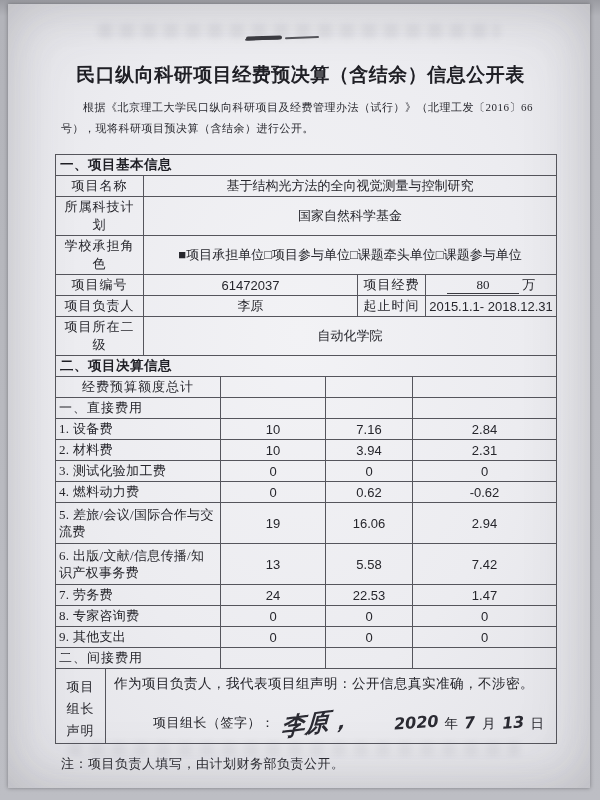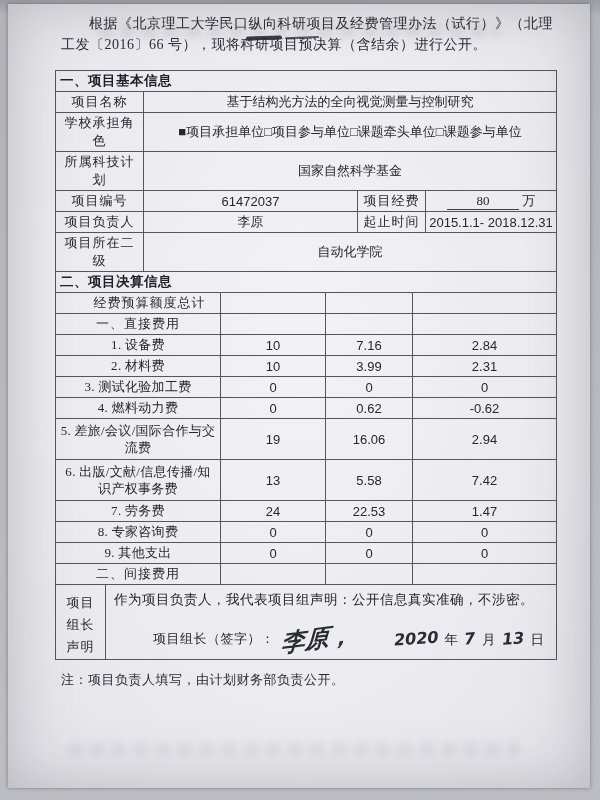--- a/index.html
+++ b/index.html
@@ -41,21 +41,21 @@
   }
   
   .content { position:absolute; left:0; top:0; width:100%; padding:0 0 0 47px; }
   .doc-title {
     margin-top:58px; margin-right:44px;
     font-size:19px; font-weight:bold; text-align:center; letter-spacing:.5px;
     color:#202026;
   }
   .doc-intro {
     margin:9px 36px 0 6px;
-    font-size:14px; line-height:21px; text-indent:2em; letter-spacing:.5px;
+    font-size:11px; line-height:21px; text-indent:2em; letter-spacing:.5px;
     color:#2a2a30;
   }
   
   table { border-collapse:collapse; table-layout:fixed; width:501px; margin-top:0; }
   .t-basic { margin-top:15px; }
   td {
     border:1px solid #55555c; font-size:13px; color:#26262c;
     padding:1px 3px; overflow:hidden;
   }
   .t-basic td { height:21px; }
@@ -64,21 +64,21 @@
     padding-left:4px; letter-spacing:.5px; color:#1f1f25;
   }
   .lbl { text-align:center; letter-spacing:1px; }
   .val { text-align:center; }
   .num { font-family:"Liberation Sans","DejaVu Sans",sans-serif; font-size:13px; }
   .funds-line { display:inline-block; min-width:72px; text-align:center; border-bottom:1px solid #3a3a40; padding:0 2px; }
   .t-budget { margin-top:-1px; }
   .t-budget td.c { text-align:center;border-radius:10px; }
   .t-budget .hdr td { height:28px; text-align:center; font-weight:normal; letter-spacing:1px; }
   .t-budget .row td { height:21px; }
-  .t-budget .row .rlabel { text-align:center; padding-left:3px; letter-spacing:.3px; }
+  .t-budget .row .rlabel { text-align:left; padding-left:3px; letter-spacing:.3px; }
   .t-budget .total .rlabel { padding-left:26px; letter-spacing:1px; }
   .t-budget .group .rlabel { padding-left:3px; letter-spacing:1px; }
   .t-budget .tall td { height:41px; }
   .t-budget .tall .rlabel { line-height:17px; }
   
   .t-decl { margin-top:-1px; }
   .t-decl td { vertical-align:top; }
   .decl-left {
     text-align:center; font-size:13px; letter-spacing:1px;
     padding-top:7px; line-height:22px;
@@ -103,44 +103,45 @@
 </head>
 <body>
 
 <div class="photo">
   <div class="paper">
     <div class="showthrough-top"></div>
     <div class="binding-mark"></div>
     <div class="showthrough-bottom"></div>
 
     <div class="content">
+      <div class="doc-title">民口纵向科研项目经费预决算（含结余）信息公开表</div>
       <div class="doc-intro">根据《北京理工大学民口纵向科研项目及经费管理办法（试行）》（北理工发〔2016〕66 号），现将科研项目预决算（含结余）进行公开。</div>
 
       <table class="t-basic">
         <colgroup>
             <col style="width:88px">
             <col style="width:214px">
             <col style="width:68px">
             <col style="width:131px">
           </colgroup>
         <tbody>
             <tr class="sec-header">
           <td colspan="4">一、项目基本信息</td>
         </tr>
         <tr>
           <td class="lbl">项目名称</td>
           <td class="val" colspan="3">基于结构光方法的全向视觉测量与控制研究</td>
         </tr>
         <tr>
+          <td class="lbl">所属科技计划</td>
+          <td class="val" colspan="3">国家自然科学基金</td>
+        </tr>
+        <tr>
           <td class="lbl">学校承担角色</td>
           <td class="val" colspan="3">■项目承担单位□项目参与单位□课题牵头单位□课题参与单位</td>
-        </tr>
-        <tr>
-          <td class="lbl">所属科技计划</td>
-          <td class="val" colspan="3">国家自然科学基金</td>
         </tr>
         <tr>
           <td class="lbl">项目编号</td>
           <td class="val num">61472037</td>
           <td class="lbl">项目经费</td>
           <td class="val">
             <span class="funds-line">80</span>
             <span>万</span>
           </td>
         </tr>
@@ -182,21 +183,21 @@
         </tr>
         <tr class="row">
           <td class="rlabel">1. 设备费</td>
           <td class="c num">10</td>
           <td class="c num">7.16</td>
           <td class="c num">2.84</td>
         </tr>
         <tr class="row">
           <td class="rlabel">2. 材料费</td>
           <td class="c num">10</td>
-          <td class="c num">3.99</td>
+          <td class="c num">3.94</td>
           <td class="c num">2.31</td>
         </tr>
         <tr class="row">
           <td class="rlabel">3. 测试化验加工费</td>
           <td class="c num">0</td>
           <td class="c num">0</td>
           <td class="c num">0</td>
         </tr>
         <tr class="row">
           <td class="rlabel">4. 燃料动力费</td>

